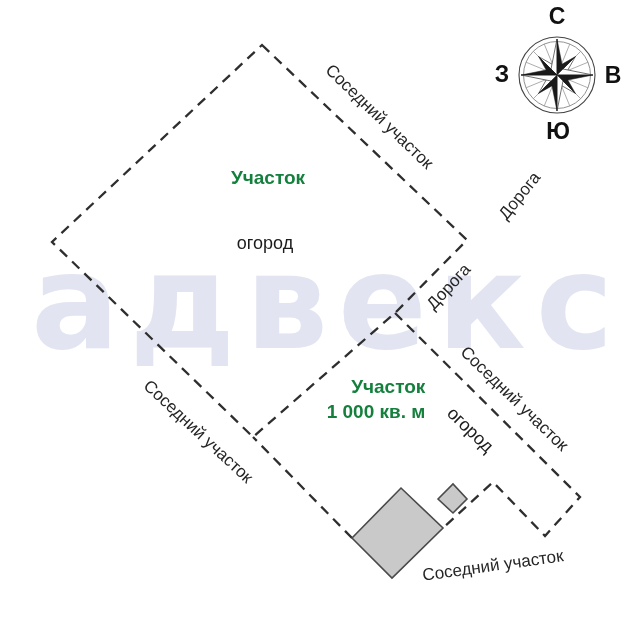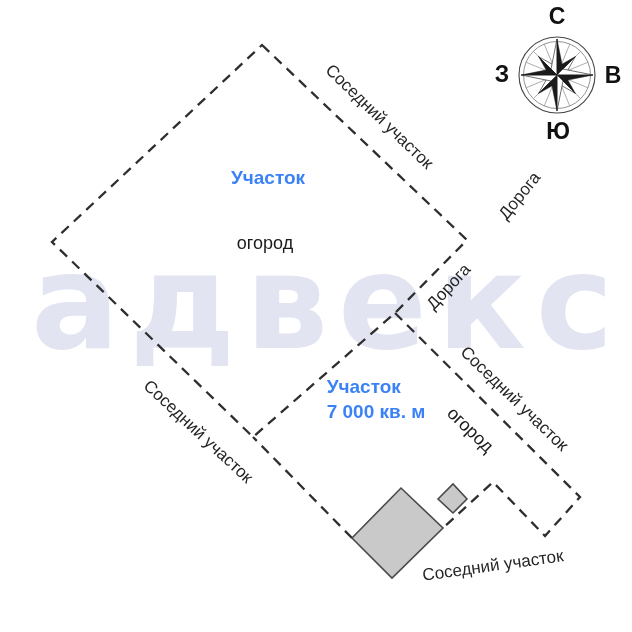--- a/index.html
+++ b/index.html
@@ -45,25 +45,25 @@
   .star-white{fill:#ffffff;stroke:#333;stroke-width:0.7;}
   
   .lbl{
     position:absolute;
     z-index:2;
     white-space:nowrap;
     color:#222;
     transform-origin:center center;
   }
   .plot-block{
-    text-align:left;
+    text-align:right;
     font-weight:bold;
     font-size:19px;
     line-height:1.3;
-    color:#3b82f6;
+    color:#15803d;
   }
   .feature{font-size:18px;color:#1c1c1c;}
   .edge{font-size:17px;color:#262626;}
   .compass-letter{
     font-weight:bold;
     font-size:23px;
     color:#111;
     z-index:2;
   }
   .c{transform:translate(-50%,-50%);}
@@ -125,21 +125,21 @@
   <div class="lbl compass-letter c" style="left:558px;top:131px;">Ю</div>
   <div class="lbl compass-letter c" style="left:502px;top:74px;">З</div>
 
   <div class="lbl plot-block" style="left:268px;top:178px;transform:translate(-50%,-50%);">
     <div>Участок</div>
   </div>
   <div class="lbl feature c" style="left:265px;top:243px;">огород</div>
 
   <div class="lbl plot-block" style="left:376px;top:400px;transform:translate(-50%,-50%);">
     <div>Участок</div>
-    <div>7 000 кв. м</div>
+    <div>1 000 кв. м</div>
   </div>
   <div class="lbl feature" style="left:470px;top:430px;transform:translate(-50%,-50%) rotate(44deg);">огород</div>
 
   <div class="lbl edge" style="left:379px;top:117px;transform:translate(-50%,-50%) rotate(44deg);">Соседний участок</div>
   <div class="lbl edge" style="left:198px;top:432px;transform:translate(-50%,-50%) rotate(43deg);">Соседний участок</div>
   <div class="lbl edge" style="left:514px;top:399px;transform:translate(-50%,-50%) rotate(44deg);">Соседний участок</div>
   <div class="lbl edge" style="left:493px;top:566px;transform:translate(-50%,-50%) rotate(-8deg);">Соседний участок</div>
   <div class="lbl edge" style="left:520px;top:196px;transform:translate(-50%,-50%) rotate(-51deg);">Дорога</div>
   <div class="lbl edge" style="left:449px;top:287px;transform:translate(-50%,-50%) rotate(-47deg);">Дорога</div>
 

